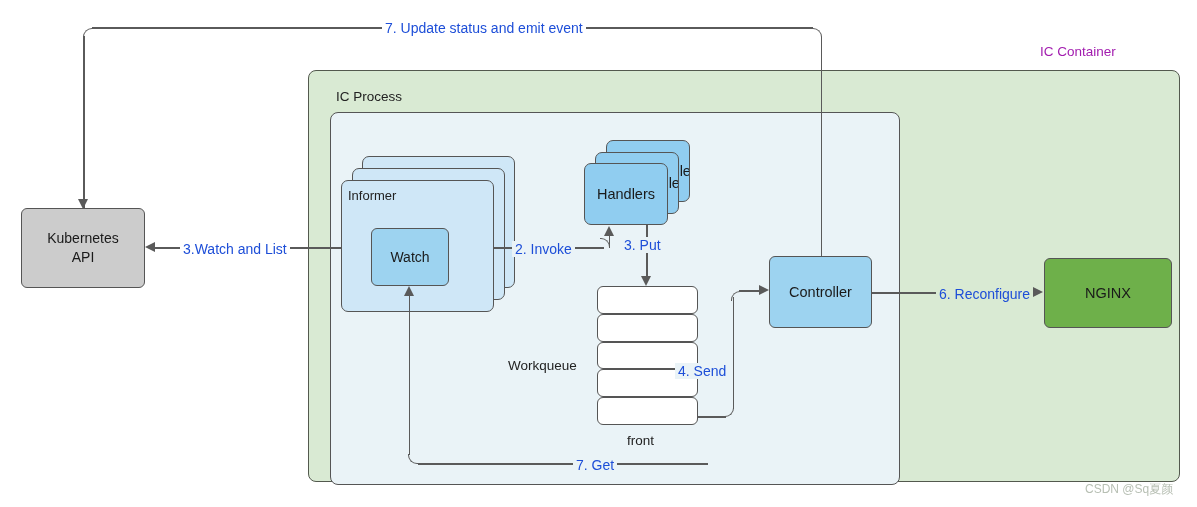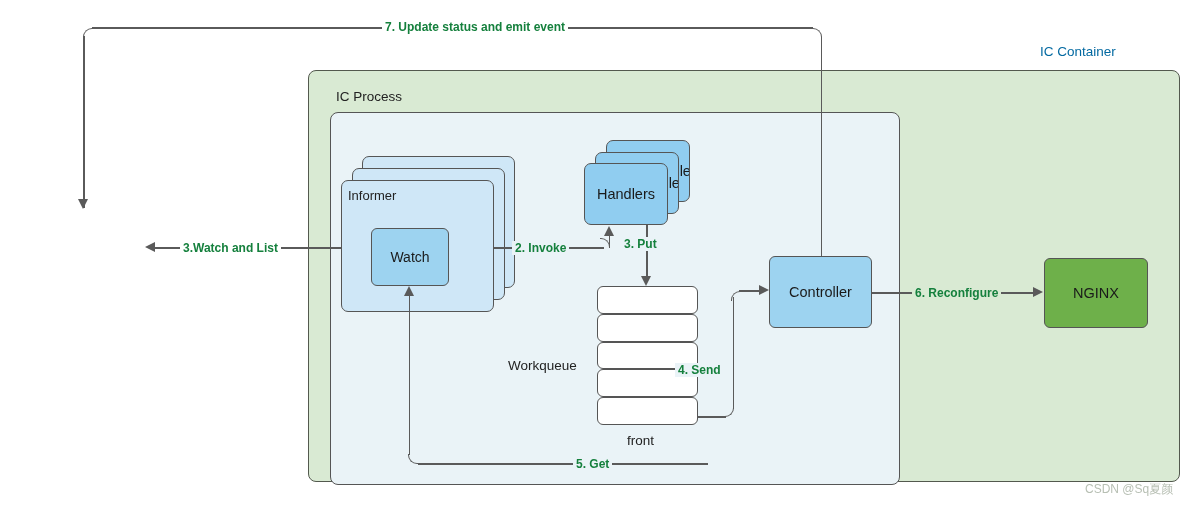--- a/index.html
+++ b/index.html
@@ -4,21 +4,21 @@
 <style>
   html,body{margin:0;padding:0;background:#ffffff;}
   body{font-family:"Liberation Sans","DejaVu Sans",sans-serif;}
   #canvas{position:relative;width:1197px;height:507px;overflow:hidden;background:#ffffff;}
 
   .box{position:absolute;box-sizing:border-box;border:1.6px solid #555555;border-radius:6px;
        display:flex;align-items:center;justify-content:center;text-align:center;color:#1a1a1a;}
 
   
   #ic-container{left:308px;top:70px;width:872px;height:412px;background:#d9ead3;border-color:#53594e;border-radius:8px;}
-  #ic-container-label{position:absolute;left:1040px;top:44px;font-size:13.5px;color:#0369a1;white-space:nowrap;}
+  #ic-container-label{position:absolute;left:1040px;top:44px;font-size:13.5px;color:#a21caf;white-space:nowrap;}
   #ic-process{left:330px;top:112px;width:570px;height:373px;background:#eaf3f7;border-color:#555555;border-radius:8px;}
   #ic-process-label{position:absolute;left:336px;top:89px;font-size:13.5px;color:#222;white-space:nowrap;}
 
   
   #k8s-api{left:21px;top:208px;width:124px;height:80px;background:#cccccc;border-color:#555555;
            font-size:14px;line-height:1.35;flex-direction:column;}
 
   
   .informer-layer{position:absolute;box-sizing:border-box;border:1.6px solid #555555;border-radius:7px;background:#cfe7f7;}
   #informer-l3{left:362px;top:156px;width:153px;height:132px;}
@@ -37,56 +37,60 @@
 
   
   #workqueue{position:absolute;left:597px;top:286px;width:101px;height:139px;}
   .wq-cell{position:absolute;left:0;width:101px;height:27.8px;box-sizing:border-box;
            border:1.6px solid #555555;border-radius:6px;background:#ffffff;}
   #workqueue-label{position:absolute;left:508px;top:358px;font-size:13.5px;color:#222;}
   #front-label{position:absolute;left:627px;top:433px;font-size:13.5px;color:#222;}
 
   
   #controller{left:769px;top:256px;width:103px;height:72px;background:#9dd3f0;border-color:#555555;font-size:14.5px;}
-  #nginx{left:1044px;top:258px;width:104px;height:70px;background:#6eb04a;border-color:#555555;font-size:14.5px;}
+  #nginx{left:1044px;top:258px;width:128px;height:70px;background:#6eb04a;border-color:#555555;font-size:14.5px;}
 
   
   .ln{position:absolute;background:#5a5a5a;}
   .hline{height:1.5px;}
   .vline{width:1.5px;}
   .corner{position:absolute;box-sizing:border-box;border:1.5px solid #5a5a5a;}
   .c-tl{border-right:none;border-bottom:none;border-top-left-radius:9px;}
   .c-tr{border-left:none;border-bottom:none;border-top-right-radius:9px;}
   .c-bl{border-right:none;border-top:none;border-bottom-left-radius:9px;}
   .c-br{border-left:none;border-top:none;border-bottom-right-radius:9px;}
 
   .arrow{position:absolute;width:0;height:0;}
   .ar-left{border-top:5.5px solid transparent;border-bottom:5.5px solid transparent;border-right:10px solid #5a5a5a;}
   .ar-right{border-top:5.5px solid transparent;border-bottom:5.5px solid transparent;border-left:10px solid #5a5a5a;}
   .ar-up{border-left:5.5px solid transparent;border-right:5.5px solid transparent;border-bottom:10px solid #5a5a5a;}
   .ar-down{border-left:5.5px solid transparent;border-right:5.5px solid transparent;border-top:10px solid #5a5a5a;}
 
-  .elabel{position:absolute;font-size:12px;font-weight:bold;color:#15803d;background:#ffffff;
+  .elabel{position:absolute;font-size:14px;font-weight:normal;color:#1d4ed8;background:#ffffff;
           padding:0 3px;white-space:nowrap;}
   .elabel.onblue{background:#eaf3f7;}
-  .elabel.ongreen{background:#d9ead3;}
+  .elabel.ongreen{background:#d9ead3;margin-left:24px;}
 
   #watermark{position:absolute;left:1085px;top:481px;font-size:12px;color:#b7bfb3;white-space:nowrap;}
 </style>
 </head>
 <body>
 
 <div id="canvas">
 
   <div class="box" id="ic-container"></div>
   <div id="ic-container-label">IC Container</div>
 
   <div class="box" id="ic-process"></div>
   <div id="ic-process-label">IC Process</div>
 
+  <div class="box" id="k8s-api">
+    <span>Kubernetes</span>
+    <span>API</span>
+  </div>
 
   <div class="informer-layer" id="informer-l3"></div>
   <div class="informer-layer" id="informer-l2"></div>
   <div class="informer-layer" id="informer-l1"></div>
   <div id="informer-label">Informer</div>
   <div class="box" id="store">
     <span>Watch</span>
   </div>
 
   <div class="handler-layer" id="handlers-l3">
@@ -135,21 +139,21 @@
   <div class="ln vline" style="left:732.5px;top:297px;height:112px;"></div>
   <div class="corner c-tl" style="left:731px;top:291px;width:10px;height:10px;"></div>
   <div class="ln hline" style="left:739px;top:290px;width:21px;"></div>
   <div class="arrow ar-right" style="left:759px;top:285px;"></div>
   <div class="elabel onblue" style="left:675px;top:363px;">4. Send</div>
 
   <div class="ln hline" style="left:418px;top:463px;width:290px;"></div>
   <div class="corner c-bl" style="left:408px;top:454px;width:10px;height:10px;"></div>
   <div class="ln vline" style="left:408.5px;top:296px;height:159px;"></div>
   <div class="arrow ar-up" style="left:403.5px;top:286px;"></div>
-  <div class="elabel onblue" style="left:573px;top:457px;">5. Get</div>
+  <div class="elabel onblue" style="left:573px;top:457px;">7. Get</div>
 
   <div class="ln hline" style="left:872px;top:292px;width:162px;"></div>
   <div class="arrow ar-right" style="left:1033px;top:287px;"></div>
   <div class="elabel ongreen" style="left:912px;top:286px;">6. Reconfigure</div>
 
   <div class="ln vline" style="left:820.5px;top:37px;height:219px;"></div>
   <div class="corner c-tr" style="left:812px;top:28px;width:10px;height:10px;"></div>
   <div class="ln hline" style="left:92px;top:27px;width:721px;"></div>
   <div class="corner c-tl" style="left:83px;top:28px;width:10px;height:10px;"></div>
   <div class="ln vline" style="left:83px;top:36px;height:172px;"></div>

